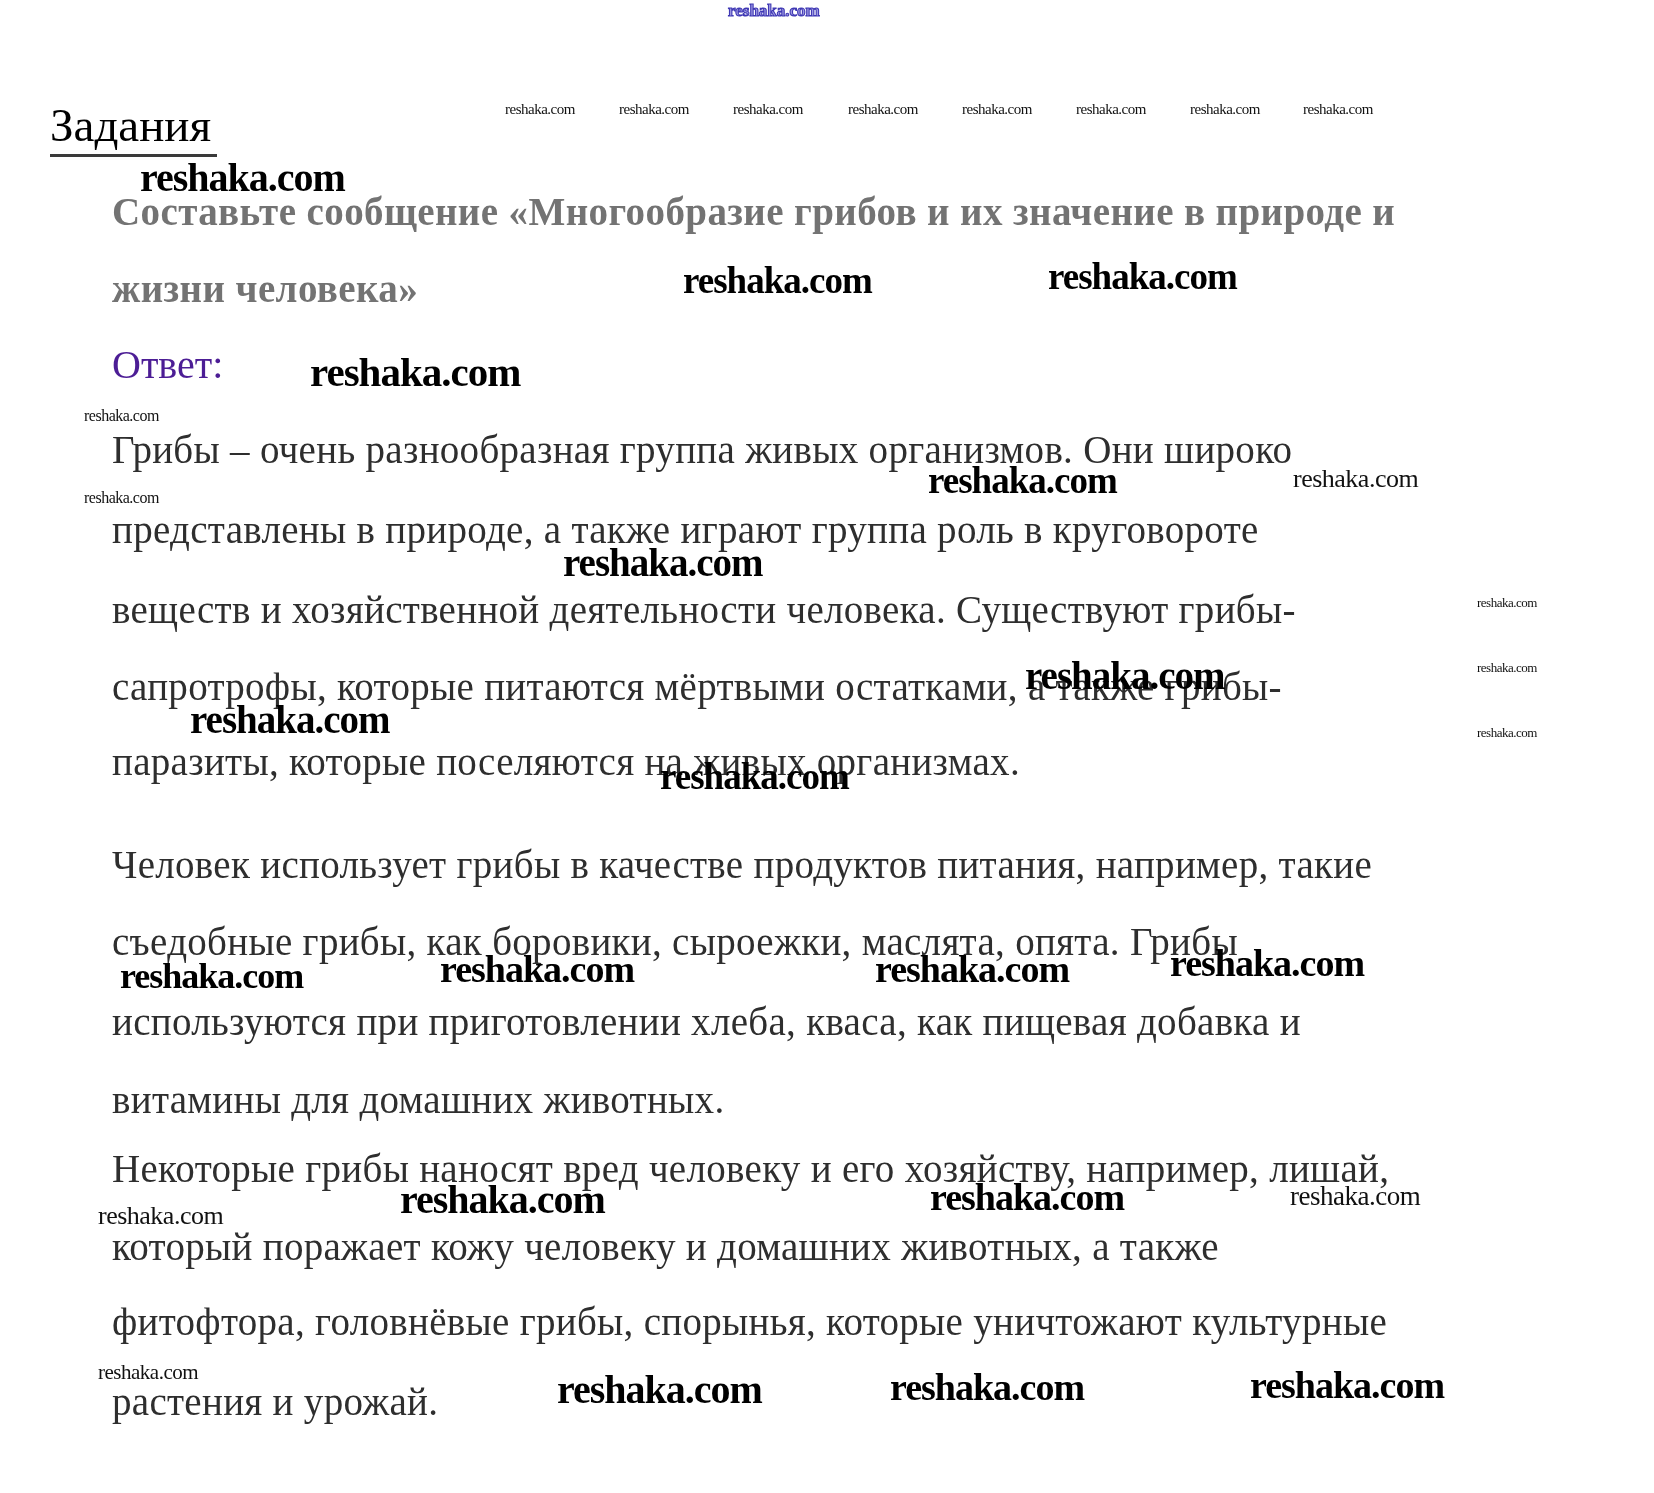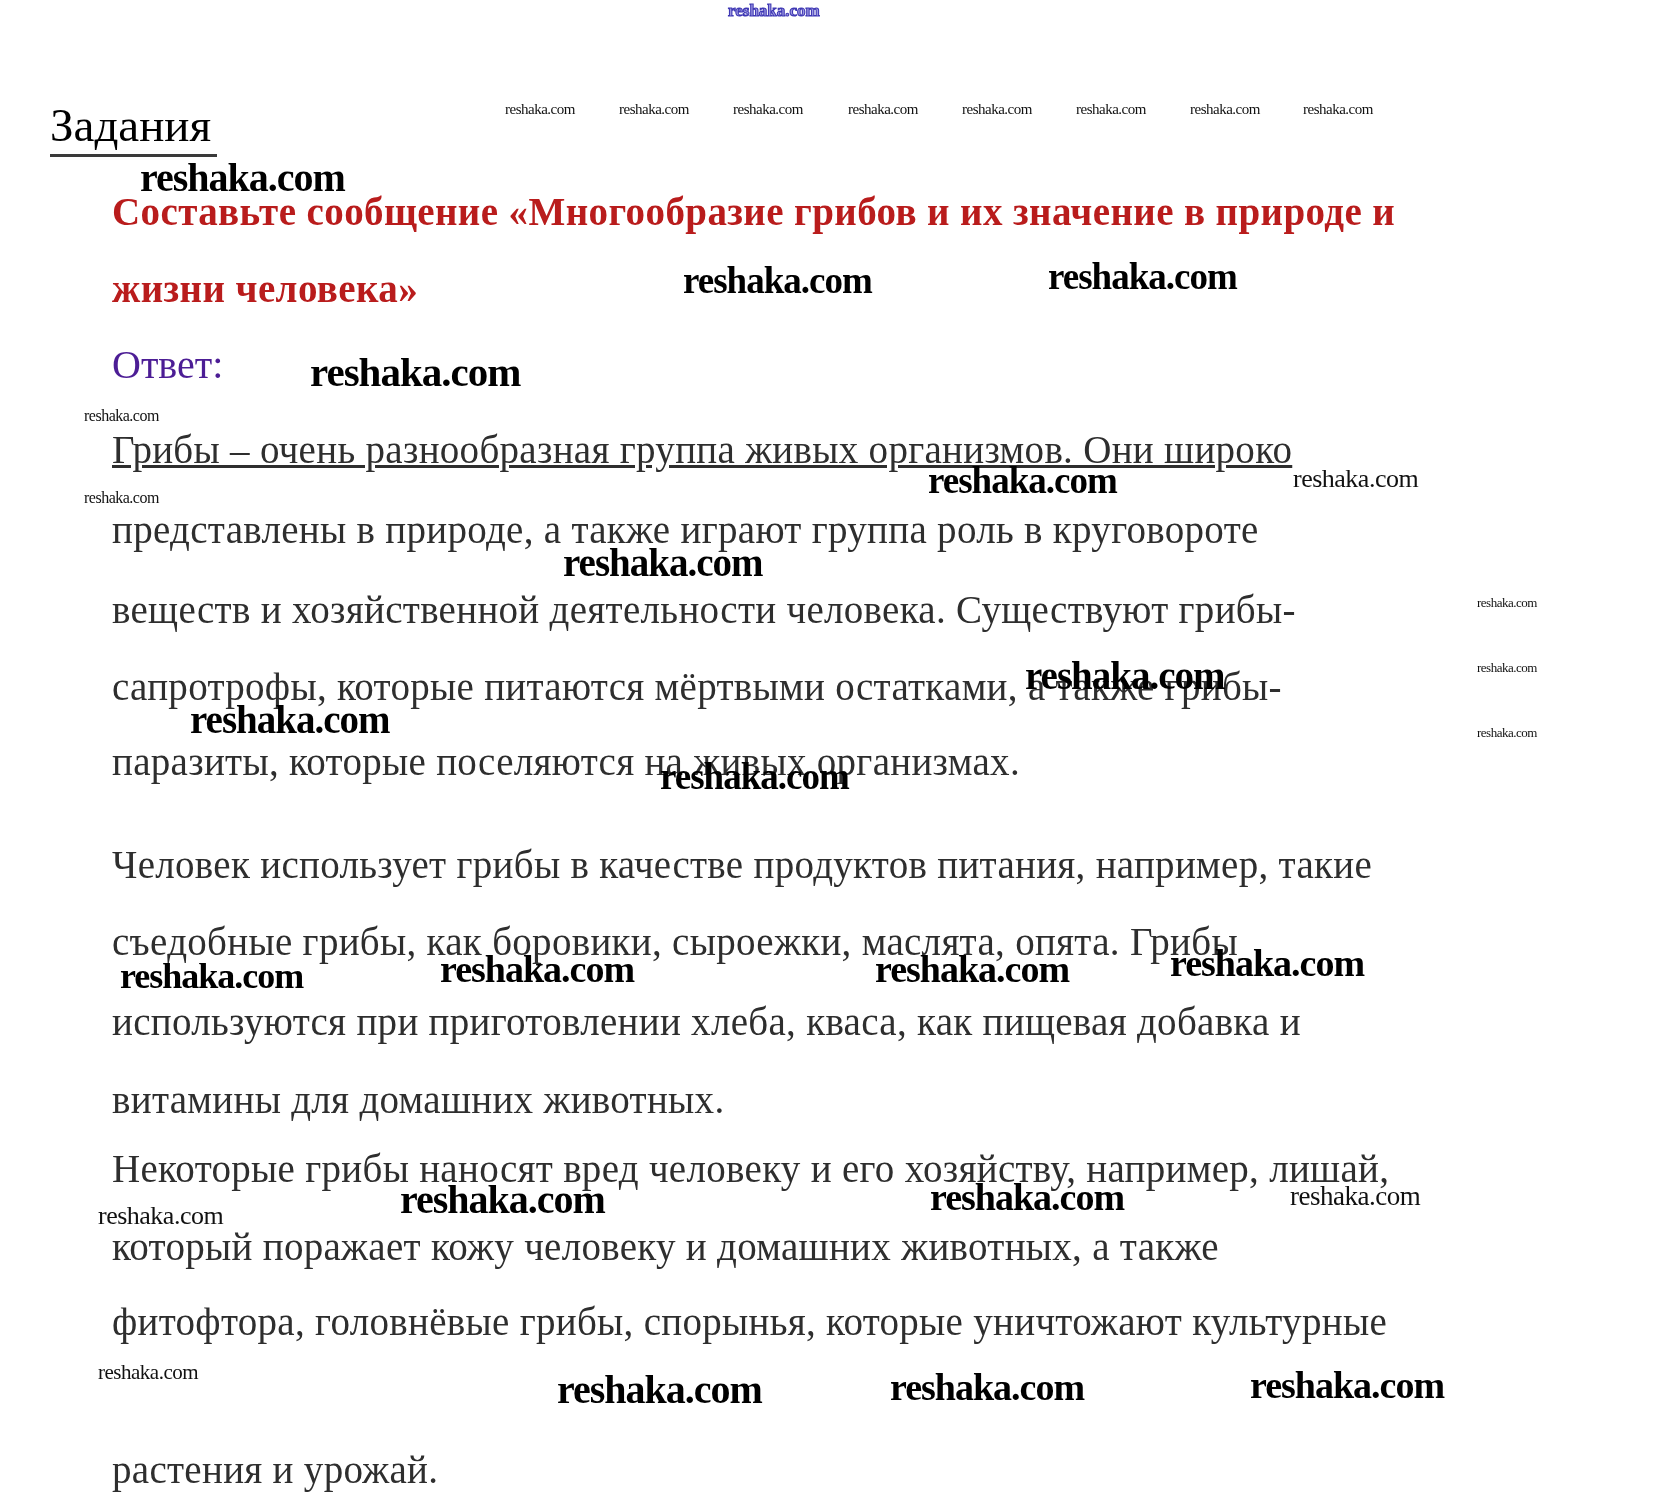--- a/index.html
+++ b/index.html
@@ -23,21 +23,21 @@
     border-bottom:3px solid #3a3a3a;
     padding:0 6px 2px 0;
     line-height:1.1;
   }
   .task-line{
     position:absolute;
     left:112px;
     font-weight:bold;
     font-size:39px;
     letter-spacing:0.4px;
-    color:#b91c1c;
+    color:#737373;
     white-space:nowrap;
     line-height:1.15;
   }
   .answer-label{
     position:absolute;
     left:112px;
     top:343px;
     font-size:40px;
     color:#4c1d95;
     line-height:1.1;
@@ -75,33 +75,33 @@
   <div class="heading">Задания</div>
 
   <div id="task-host">
       <div class="task-line" style="top: 190px;">Составьте сообщение «Многообразие грибов и их значение в природе и</div>
       <div class="task-line" style="top: 267px;">жизни человека»</div>
     </div>
 
   <div class="answer-label">Ответ:</div>
 
   <div id="body-host">
-      <div class="body-line" style="top: 428px; text-decoration: underline;">Грибы – очень разнообразная группа живых организмов. Они широко</div>
+      <div class="body-line" style="top: 428px;">Грибы – очень разнообразная группа живых организмов. Они широко</div>
       <div class="body-line" style="top: 508px;">представлены в природе, а также играют группа роль в круговороте</div>
       <div class="body-line" style="top: 588px;">веществ и хозяйственной деятельности человека. Существуют грибы-</div>
       <div class="body-line" style="top: 665px;">сапротрофы, которые питаются мёртвыми остатками, а также грибы-</div>
       <div class="body-line" style="top: 740px;">паразиты, которые поселяются на живых организмах.</div>
       <div class="body-line" style="top: 843px;">Человек использует грибы в качестве продуктов питания, например, такие</div>
       <div class="body-line" style="top: 920px;">съедобные грибы, как боровики, сыроежки, маслята, опята. Грибы</div>
       <div class="body-line" style="top: 1000px;">используются при приготовлении хлеба, кваса, как пищевая добавка и</div>
       <div class="body-line" style="top: 1078px;">витамины для домашних животных.</div>
       <div class="body-line" style="top: 1147px;">Некоторые грибы наносят вред человеку и его хозяйству, например, лишай,</div>
       <div class="body-line" style="top: 1225px;">который поражает кожу человеку и домашних животных, а также</div>
       <div class="body-line" style="top: 1300px;">фитофтора, головнёвые грибы, спорынья, которые уничтожают культурные</div>
-      <div class="body-line" style="top: 1448px;">растения и урожай.</div>
+      <div class="body-line" style="top: 1380px;">растения и урожай.</div>
     </div>
 
   <div id="wm-host">
       <div class="wm outline-blue" style="left: 728px; top: 2px; font-size: 17px;">reshaka.com</div>
       <div class="wm plain" style="left: 505px; top: 102px; font-size: 15px;">reshaka.com</div>
       <div class="wm plain" style="left: 619px; top: 102px; font-size: 15px;">reshaka.com</div>
       <div class="wm plain" style="left: 733px; top: 102px; font-size: 15px;">reshaka.com</div>
       <div class="wm plain" style="left: 848px; top: 102px; font-size: 15px;">reshaka.com</div>
       <div class="wm plain" style="left: 962px; top: 102px; font-size: 15px;">reshaka.com</div>
       <div class="wm plain" style="left: 1076px; top: 102px; font-size: 15px;">reshaka.com</div>

